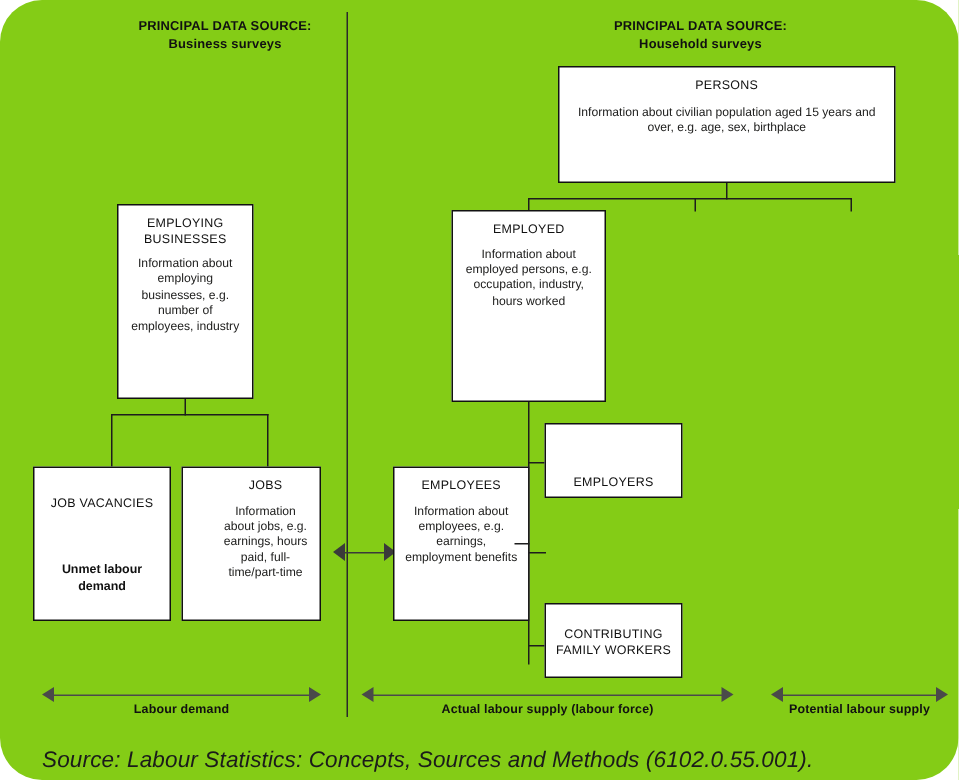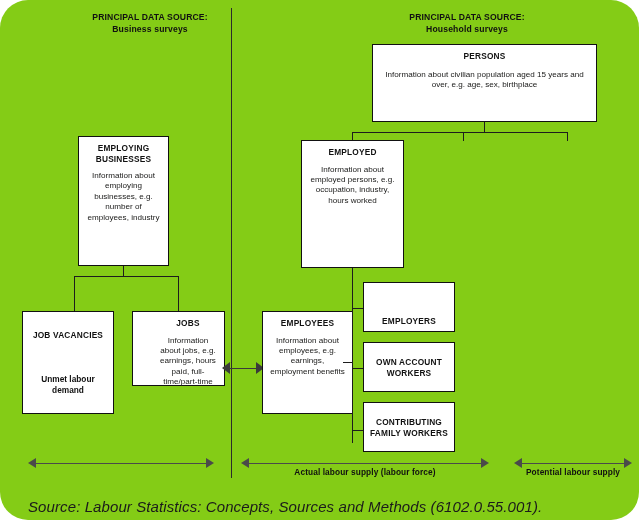--- a/index.html
+++ b/index.html
@@ -39,21 +39,21 @@
   .box{
     position:absolute;
     box-sizing:border-box;
     border:1.3px solid #111;
     background:#fff;
     text-align:center;
     padding:6px 5px 5px 5px;
   }
   .box .title{
     font-size:8.3px;
-    font-weight:bold;
+    font-weight:normal;
     line-height:10.5px;
     letter-spacing:.2px;
     color:#111;
     margin:0 0 7px 0;
   }
   .box .body{
     font-size:8.1px;
     line-height:10.4px;
     color:#20201f;
     margin:0;
@@ -169,21 +169,21 @@
   <div class="ln-v" style="left:123px; top:266px; height:11px;"></div>
   <div class="ln-h" style="left:74px; top:276px; width:105px;"></div>
   <div class="ln-v" style="left:74px; top:276px; height:36px;"></div>
   <div class="ln-v" style="left:178px; top:276px; height:36px;"></div>
 
   <div class="box vcenter" style="left:22px; top:311px; width:92px; height:103px; padding:8px 5px;">
     <div class="title" style="margin-bottom:0;">JOB VACANCIES</div>
     <div class="emph" style="margin-top:34px;">Unmet labour demand</div>
   </div>
 
-  <div class="box" style="left:132px; top:311px; width:93px; height:75px;padding-left:24px;">
+  <div class="box" style="left:121px; top:311px; width:93px; height:103px;padding-left:24px;">
     <div class="title">JOBS</div>
     <div class="body">Information about jobs, e.g. earnings, hours paid, full-time/part-time</div>
   </div>
 
   <div class="dbl-arrow" style="left:222px; top:362px; width:42px;">
     <div class="hl"></div>
     <div class="shaft"></div>
     <div class="hr"></div>
   </div>
 
@@ -195,32 +195,30 @@
   <div class="ln-v" style="left:352px; top:268px; height:175px;"></div>
   <div class="ln-h" style="left:343px; top:362px; width:10px;"></div>
   <div class="ln-h" style="left:352px; top:308px; width:12px;"></div>
   <div class="ln-h" style="left:352px; top:368px; width:12px;"></div>
   <div class="ln-h" style="left:352px; top:430px; width:12px;"></div>
 
   <div class="box vcenter" style="left:363px; top:282px; width:92px; height:50px;justify-content:flex-end;">
     <div class="title" style="margin-bottom:0;">EMPLOYERS</div>
   </div>
 
-  <div class="box vcenter" style="left:363px; top:342px; width:92px; height:50px;">
-    <div class="title" style="margin-bottom:0;">OWN ACCOUNT WORKERS</div>
-  </div>
 
   <div class="box vcenter" style="left:363px; top:402px; width:92px; height:50px;">
     <div class="title" style="margin-bottom:0;">CONTRIBUTING FAMILY WORKERS</div>
   </div>
 
   <div class="arrow-row" style="left:28px; top:458px; width:186px;">
     <div class="arrow-head left" style="left:0;"></div>
     <div class="arrow-line" style="left:6px; right:6px;"></div>
     <div class="arrow-head right" style="right:0;"></div>
+    <div class="arrow-label">Labour demand</div>
   </div>
 
   <div class="arrow-row" style="left:241px; top:458px; width:248px;">
     <div class="arrow-head left" style="left:0;"></div>
     <div class="arrow-line" style="left:6px; right:6px;"></div>
     <div class="arrow-head right" style="right:0;"></div>
     <div class="arrow-label">Actual labour supply (labour force)</div>
   </div>
 
   <div class="arrow-row" style="left:514px; top:458px; width:118px;">

